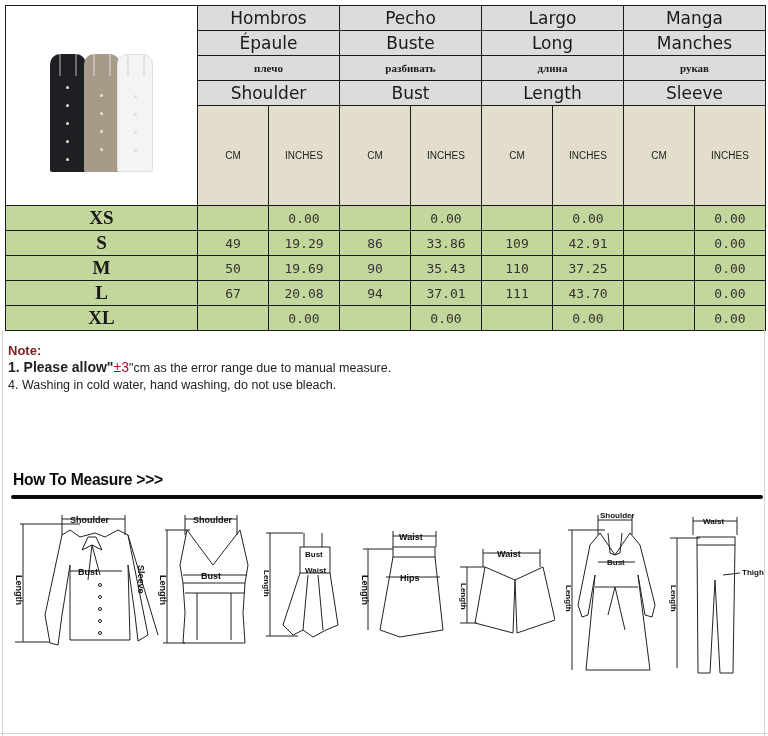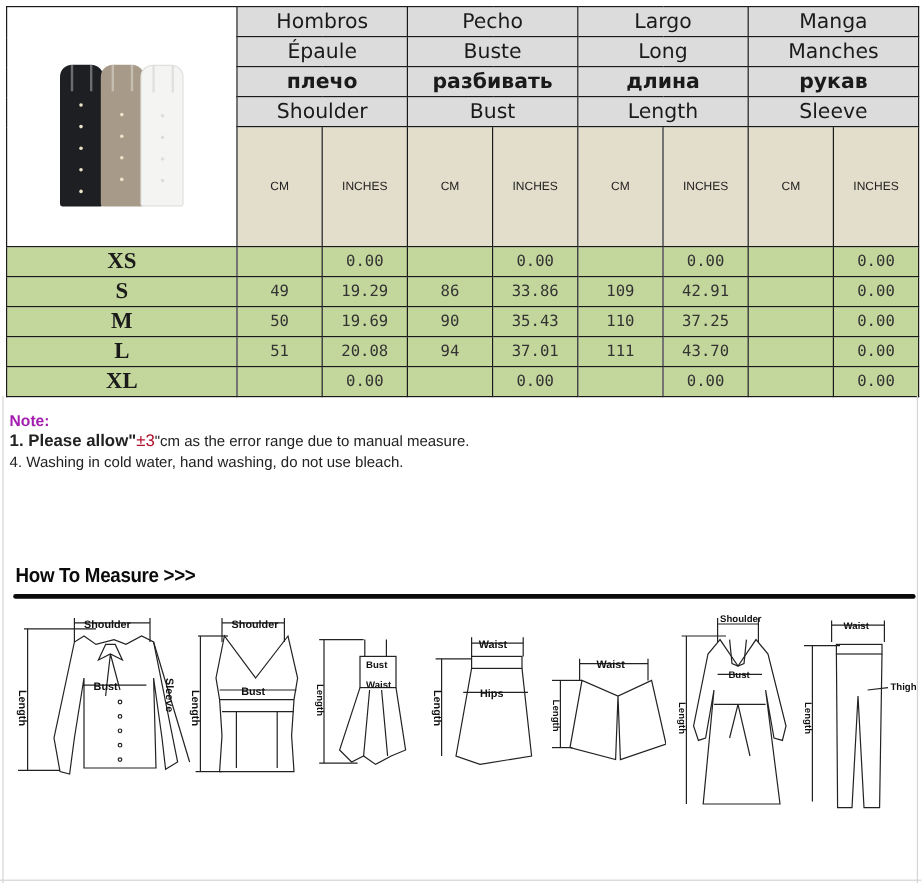--- a/index.html
+++ b/index.html
@@ -9,36 +9,36 @@
   .size-table {
     position: absolute; left: 5px; top: 5px;
     border-collapse: collapse; table-layout: fixed; padding-left: 24px;
   }
   .size-table td {
     border: 1.3px solid #1a1a1a; text-align: center; vertical-align: middle;
     padding: 0; overflow: hidden; white-space: nowrap;
   }
   .img-cell { background: #ffffff; width: 191px; }
   .lang-cell { background: #dcdcdc; height: 25px; font-size: 17px; font-family: "DejaVu Sans", sans-serif; color: #1a1a1a; }
-  .lang-cell.bold { font-weight: bold; font-size: 17px; }
+  .lang-cell.bold { font-weight: bold; font-size: 11px; font-family: Liberation Serif, serif; }
   .unit-cell { background: #e3decb; height: 100px; width: 71px; font-family: "Liberation Sans", sans-serif; font-size: 10px; color: #222; }
   .size-cell { background: #c3d69b; height: 25px; font-family: "Liberation Serif", serif; font-weight: bold; font-size: 19px; color: #1a1a1a; }
   .val-cell { background: #c3d69b; height: 25px; font-family: "DejaVu Sans Mono", monospace; font-size: 13px; color: #333; margin-left: 14px; }
 
   .dress-wrap { position: relative; width: 191px; height: 199px; }
   .dress { position: absolute; top: 48px; width: 36px; height: 118px; border-radius: 10px 10px 2px 2px; }
   .dress.black { left: 44px; background: #1e1f22; }
   .dress.tan { left: 78px; background: #a89a88; }
   .dress.white { left: 111px; background: #f4f4f2; border: 1px solid #e0e0e0; }
   .dress .collar { position: absolute; top: 0; left: 9px; width: 18px; height: 22px;
     border-left: 2px solid rgba(255,255,255,0.35); border-right: 2px solid rgba(255,255,255,0.35); }
   .dress .btn { position: absolute; left: 16px; width: 3px; height: 3px; border-radius: 50%; background: #e9e3c8; }
 
   .notes { position: absolute; left: 8px; top: 342px; font-family: "Liberation Sans", sans-serif; font-size: 12.5px; line-height: 17.2px; color: #222; }
-  .notes .title { font-weight: bold; font-size: 13px; color: #a21caf; }
+  .notes .title { font-weight: bold; font-size: 13px; color: #7f1d1d; }
   .notes .first { font-weight: bold; font-size: 14px; }
   .notes .first .rest { font-weight: normal; font-size: 12.5px; }
   .notes .red { color: #b0102a; font-weight: normal; }
 
   .measure-title { position: absolute; left: 13px; top: 470px; font-family: "Liberation Sans", sans-serif; font-weight: bold; font-size: 17px; letter-spacing: -0.3px; color: #0a0a0a; transform: scaleX(0.92); transform-origin: left; }
   .measure-rule { position: absolute; left: 11px; top: 495px; width: 752px; height: 4px; background: #0a0a0a; border-radius: 2px; }
 
   .diagrams { position: absolute; left: 0; top: 505px; width: 768px; height: 180px; }
   .diagrams svg { position: absolute; }
   .diagrams text { font-family: "Liberation Sans", sans-serif; font-weight: bold; fill: #111; }
@@ -151,21 +151,21 @@
     <td class="val-cell">19.69</td>
     <td class="val-cell">90</td>
     <td class="val-cell">35.43</td>
     <td class="val-cell">110</td>
     <td class="val-cell">37.25</td>
     <td class="val-cell"></td>
     <td class="val-cell">0.00</td>
   </tr>
   <tr>
     <td class="size-cell">L</td>
-    <td class="val-cell">51</td>
+    <td class="val-cell">67</td>
     <td class="val-cell">20.08</td>
     <td class="val-cell">94</td>
     <td class="val-cell">37.01</td>
     <td class="val-cell">111</td>
     <td class="val-cell">43.70</td>
     <td class="val-cell"></td>
     <td class="val-cell">0.00</td>
   </tr>
   <tr>
     <td class="size-cell">XL</td>

